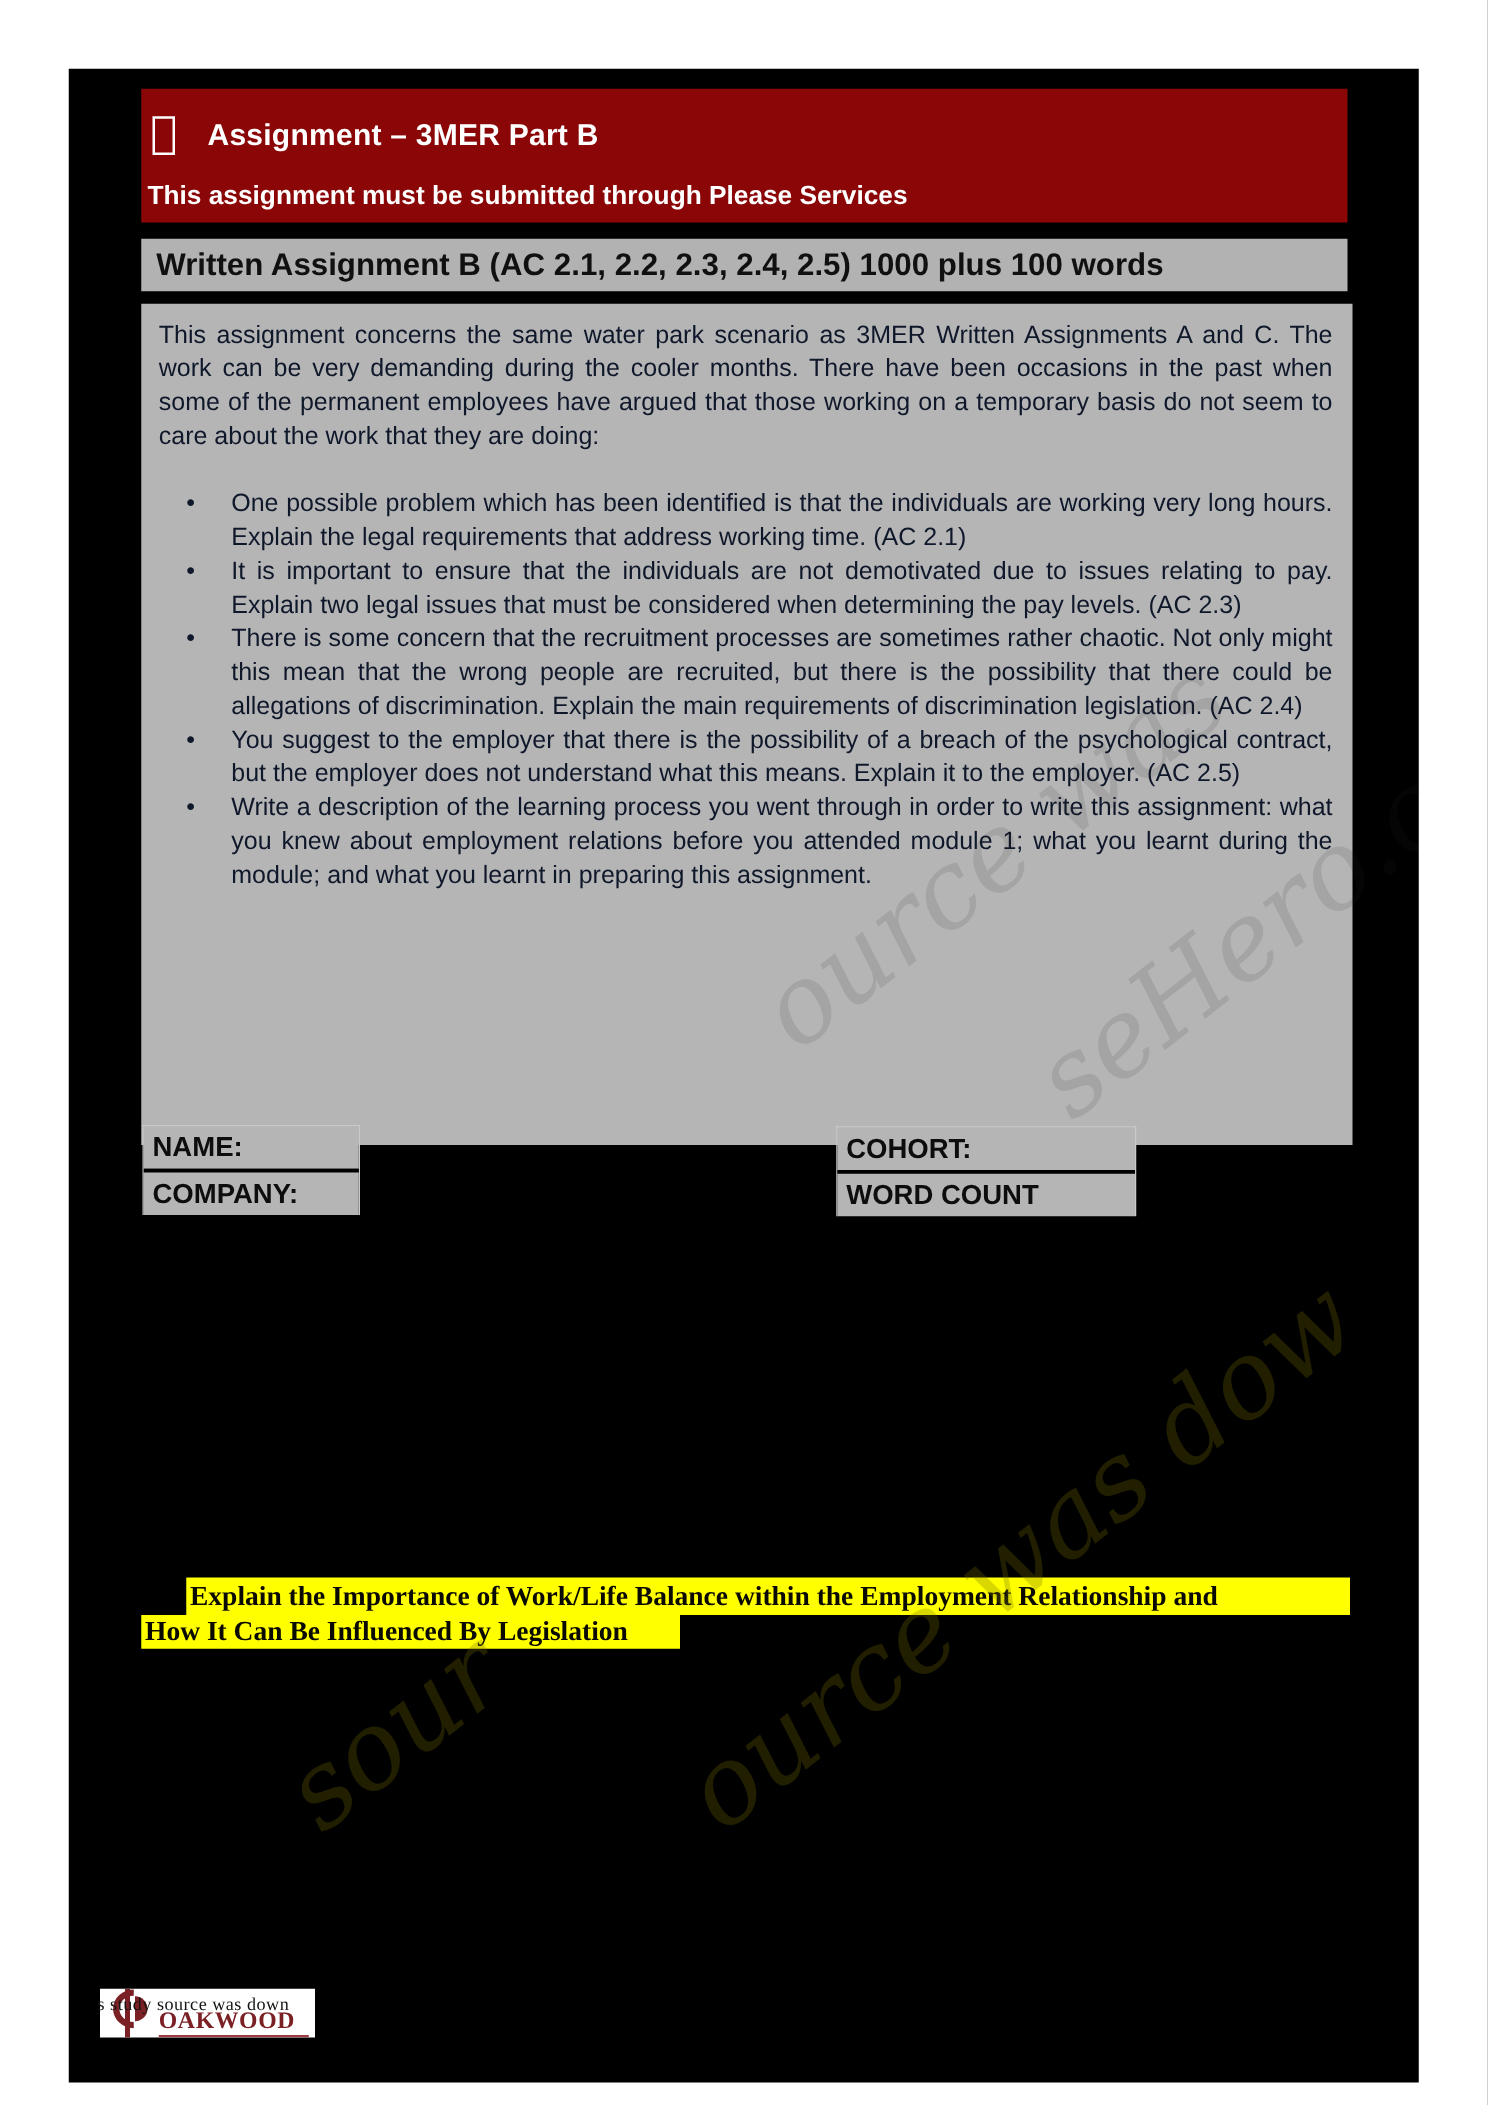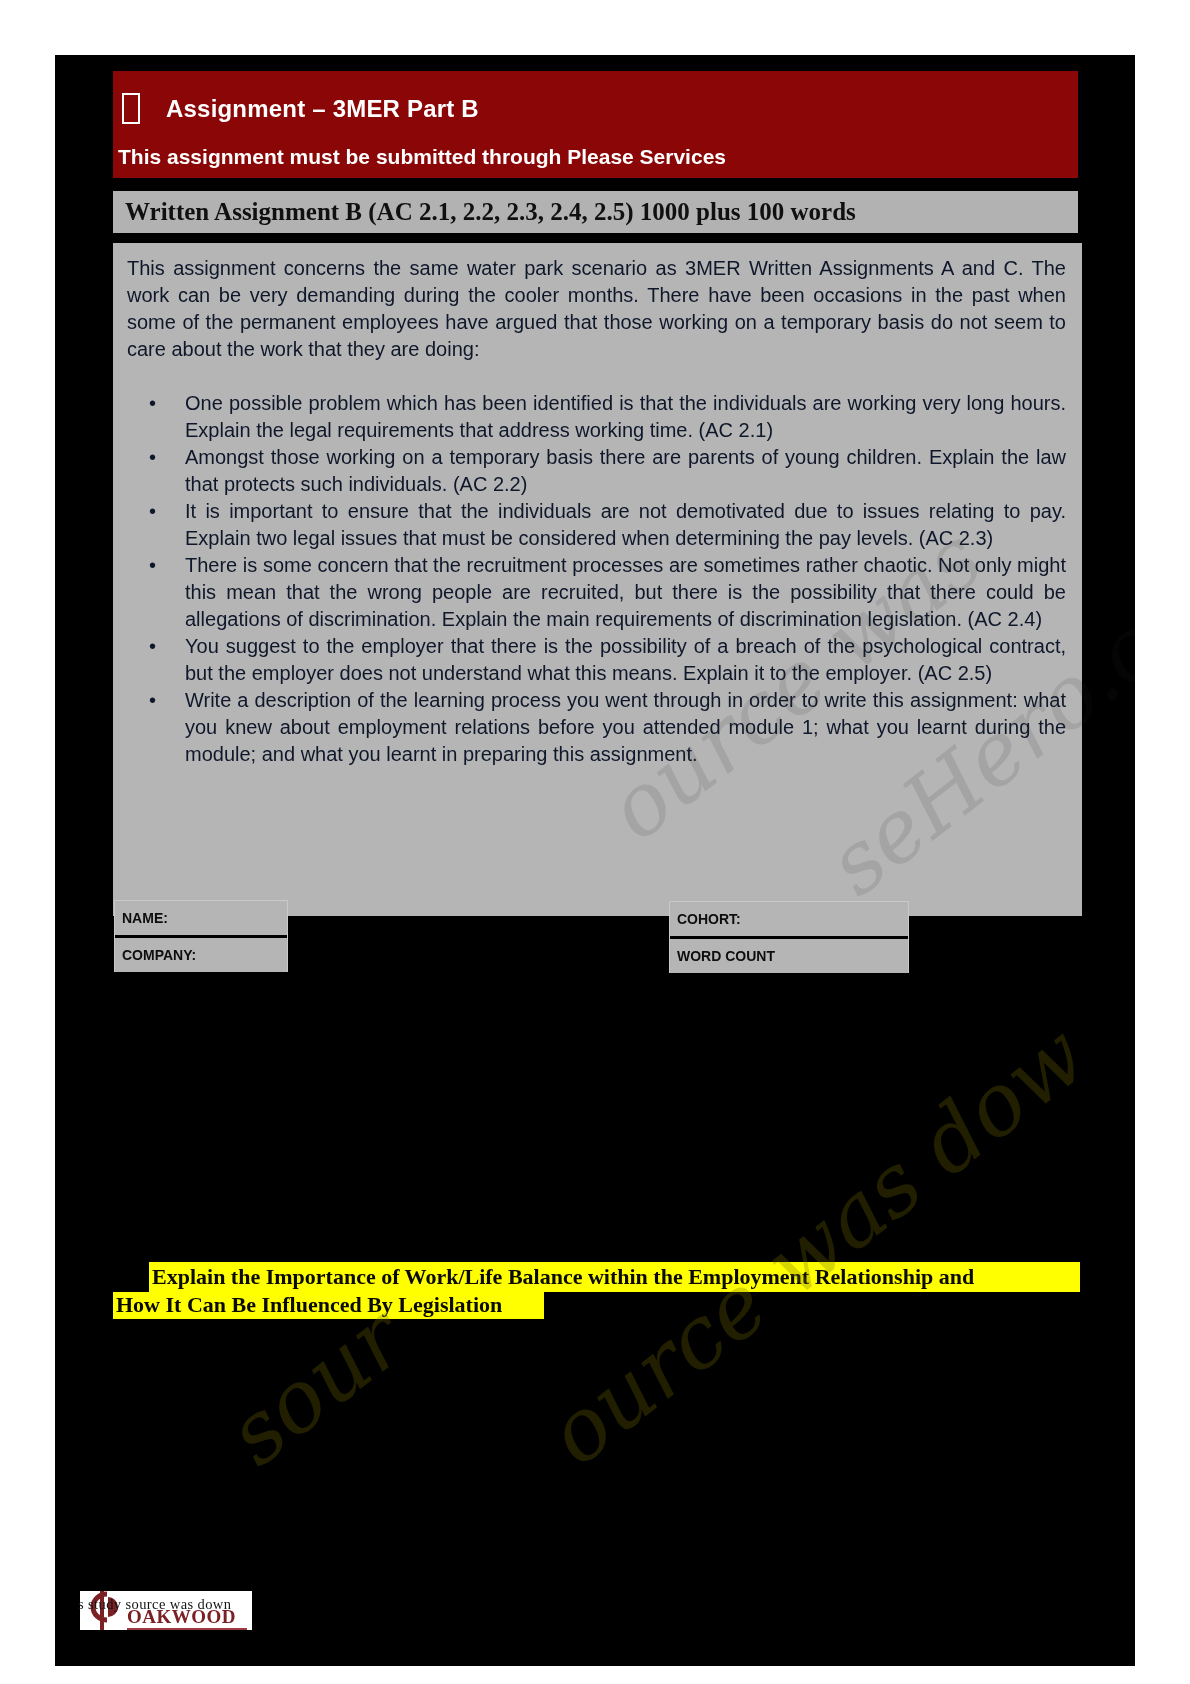--- a/index.html
+++ b/index.html
@@ -24,42 +24,42 @@
     display:inline-block;width:14px;height:27px;border:2px solid #fff;
     margin-right:26px;background:transparent;
   }
   .red-header .subtitle{
     position:absolute;left:5px;top:74px;font-weight:bold;font-size:21px;
   }
   
   .section-bar{
     position:absolute;left:58px;top:136px;width:965px;height:42px;
     background:#b2b2b2;color:#101010;font-weight:bold;font-size:25px;
-    line-height:42px;padding-left:12px;box-sizing:border-box;white-space:nowrap;overflow:hidden;font-family:Liberation Serif, serif;
+    line-height:42px;padding-left:12px;box-sizing:border-box;white-space:nowrap;overflow:hidden;
   }
   
   .brief{
     position:absolute;left:58px;top:188px;width:969px;height:673px;
     background:var(--panel-gray,#b5b5b5);color:#0f172a;
     font-size:20px;line-height:27px;text-align:justify;
     padding:12px 16px 0 14px;box-sizing:border-box;z-index:1;
   }
   .brief p{margin:0;}
   .brief ul{margin:27px 0 0 0;padding:0;list-style:none;}
   .brief li{position:relative;padding-left:58px;margin:0;}
   .brief li::before{
     content:"\2022";position:absolute;left:22px;top:0;font-size:20px;
   }
   .brief .closing{margin-top:27px;}
   
   .field-table{
     position:absolute;border:1px solid #c9c9c9;border-bottom:none;z-index:1;
   }
   .field-table .cell{
-    background:#b5b5b5;color:#0d0d0d;font-weight:bold;font-size:14px;
+    background:#b5b5b5;color:#0d0d0d;font-weight:bold;font-size:22px;
     height:34px;line-height:34px;padding-left:7px;white-space:nowrap;overflow:hidden;
   }
   .field-table .sep{height:3px;background:#000;}
   #table-left{left:59px;top:845px;width:172px;}
   #table-right{left:614px;top:846px;width:238px;}
   
   .highlight-heading{
     position:absolute;left:58px;top:1207px;width:967px;z-index:1;
     font-family:"Liberation Serif",serif;font-weight:bold;font-size:22px;color:#0a0a00;
   }
@@ -117,21 +117,20 @@
       </div>
       <div class="subtitle">This assignment must be submitted through Please Services</div>
     </div>
 
     <div class="section-bar">Written Assignment B (AC 2.1, 2.2, 2.3, 2.4, 2.5) 1000 plus 100 words</div>
 
     <div class="brief">
       <p>This assignment concerns the same water park scenario as 3MER Written Assignments A and C.  The work can be very demanding during the cooler months. There have been occasions in the past when some of the permanent employees have argued that those working on a temporary basis do not seem to care about the work that they are doing:</p>
       <ul>
         <li>One possible problem which has been identified is that the individuals are working very long hours. Explain the legal requirements that address working time. (AC 2.1)</li>
-        <li>Amongst those working on a temporary basis there are parents of young children. Explain the law that protects such individuals. (AC 2.2)</li>
         <li>It is important to ensure that the individuals are not demotivated due to issues relating to pay. Explain two legal issues that must be considered when determining the pay levels. (AC 2.3)</li>
         <li>There is some concern that the recruitment processes are sometimes rather chaotic. Not only might this mean that the wrong people are recruited, but there is the possibility that there could be allegations of discrimination. Explain the main requirements of discrimination legislation. (AC 2.4)</li>
         <li>You suggest to the employer that there is the possibility of a breach of the psychological contract, but the employer does not understand what this means. Explain it to the employer. (AC 2.5)</li>
         <li>Write a description of the learning process you went through in order to write this assignment:  what you knew about employment relations before you attended module 1; what you learnt during the module; and what you learnt in preparing this assignment.</li>
       </ul>
     </div>
 
     <div id="table-left" class="field-table">
       <div class="cell">NAME:</div>
       <div class="sep"></div>

